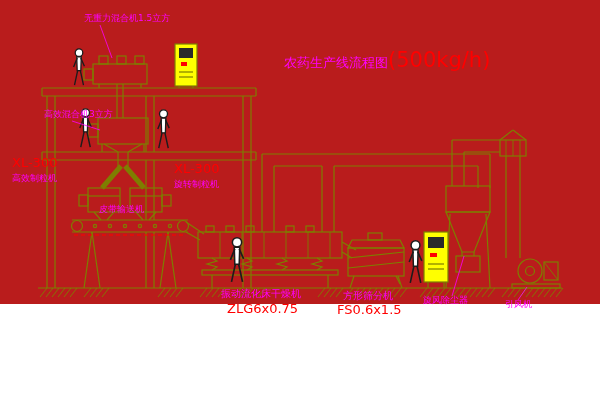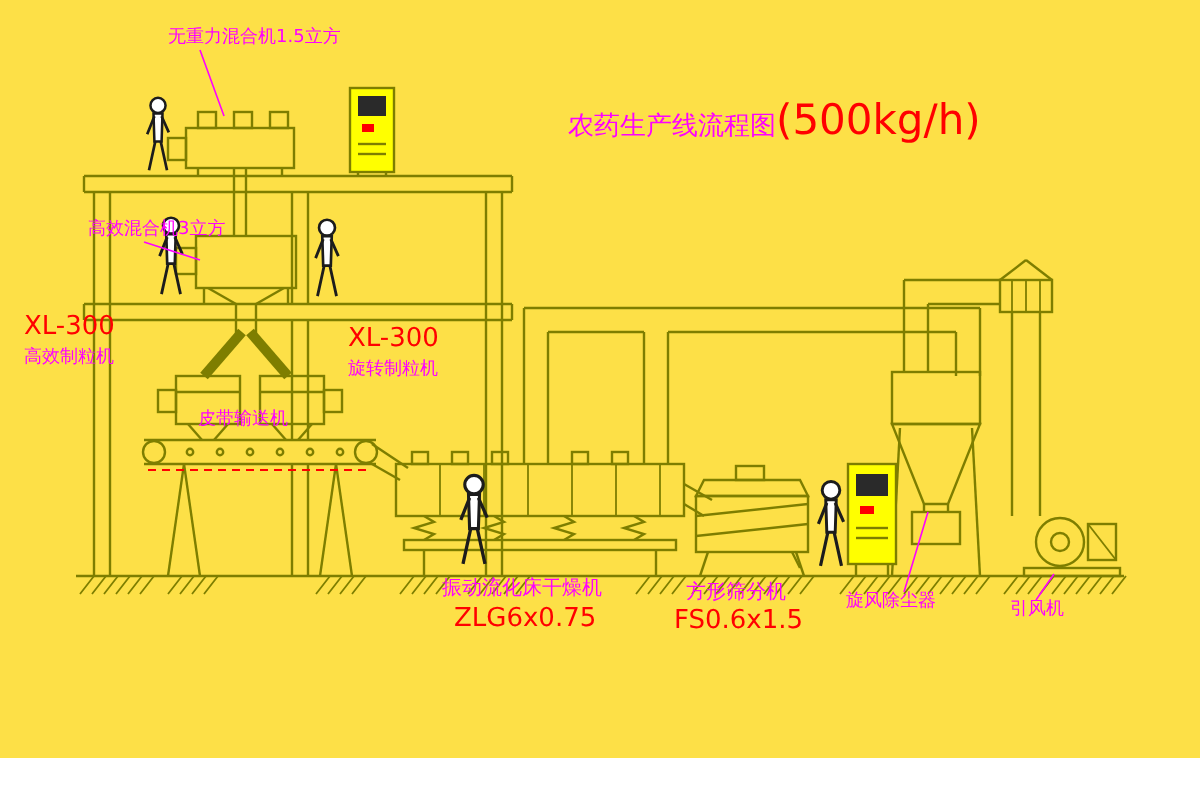--- a/index.html
+++ b/index.html
@@ -1,16 +1,16 @@
 <!DOCTYPE html>
 <html><head>
 <meta charset="utf-8">
 <style>
   html,body{margin:0;padding:0;background:#ffffff;width:600px;height:403px;overflow:hidden}
-  .stage{position:relative;width:600px;height:379px;background:#fde047}
+  .stage{position:relative;width:600px;height:304px;background:#b91c1c}
   svg{display:block}
   text{font-family:"DejaVu Sans",sans-serif}
   .ln{stroke:#7e7e00;stroke-width:1.2;fill:none}
   .thin{stroke-width:0.9}
   .blk{stroke:#1c1c1c;stroke-width:1.4;fill:#ffffff}
   .lbl{fill:#ff00ff;font-size:9px}
   .lbl10{fill:#ff00ff;font-size:10px}
   .model{fill:#ff0000;font-size:13px}
   .title-cn{fill:#ff00ff;font-size:13px}
   .title-cap{fill:#ff0000;font-size:21px}

